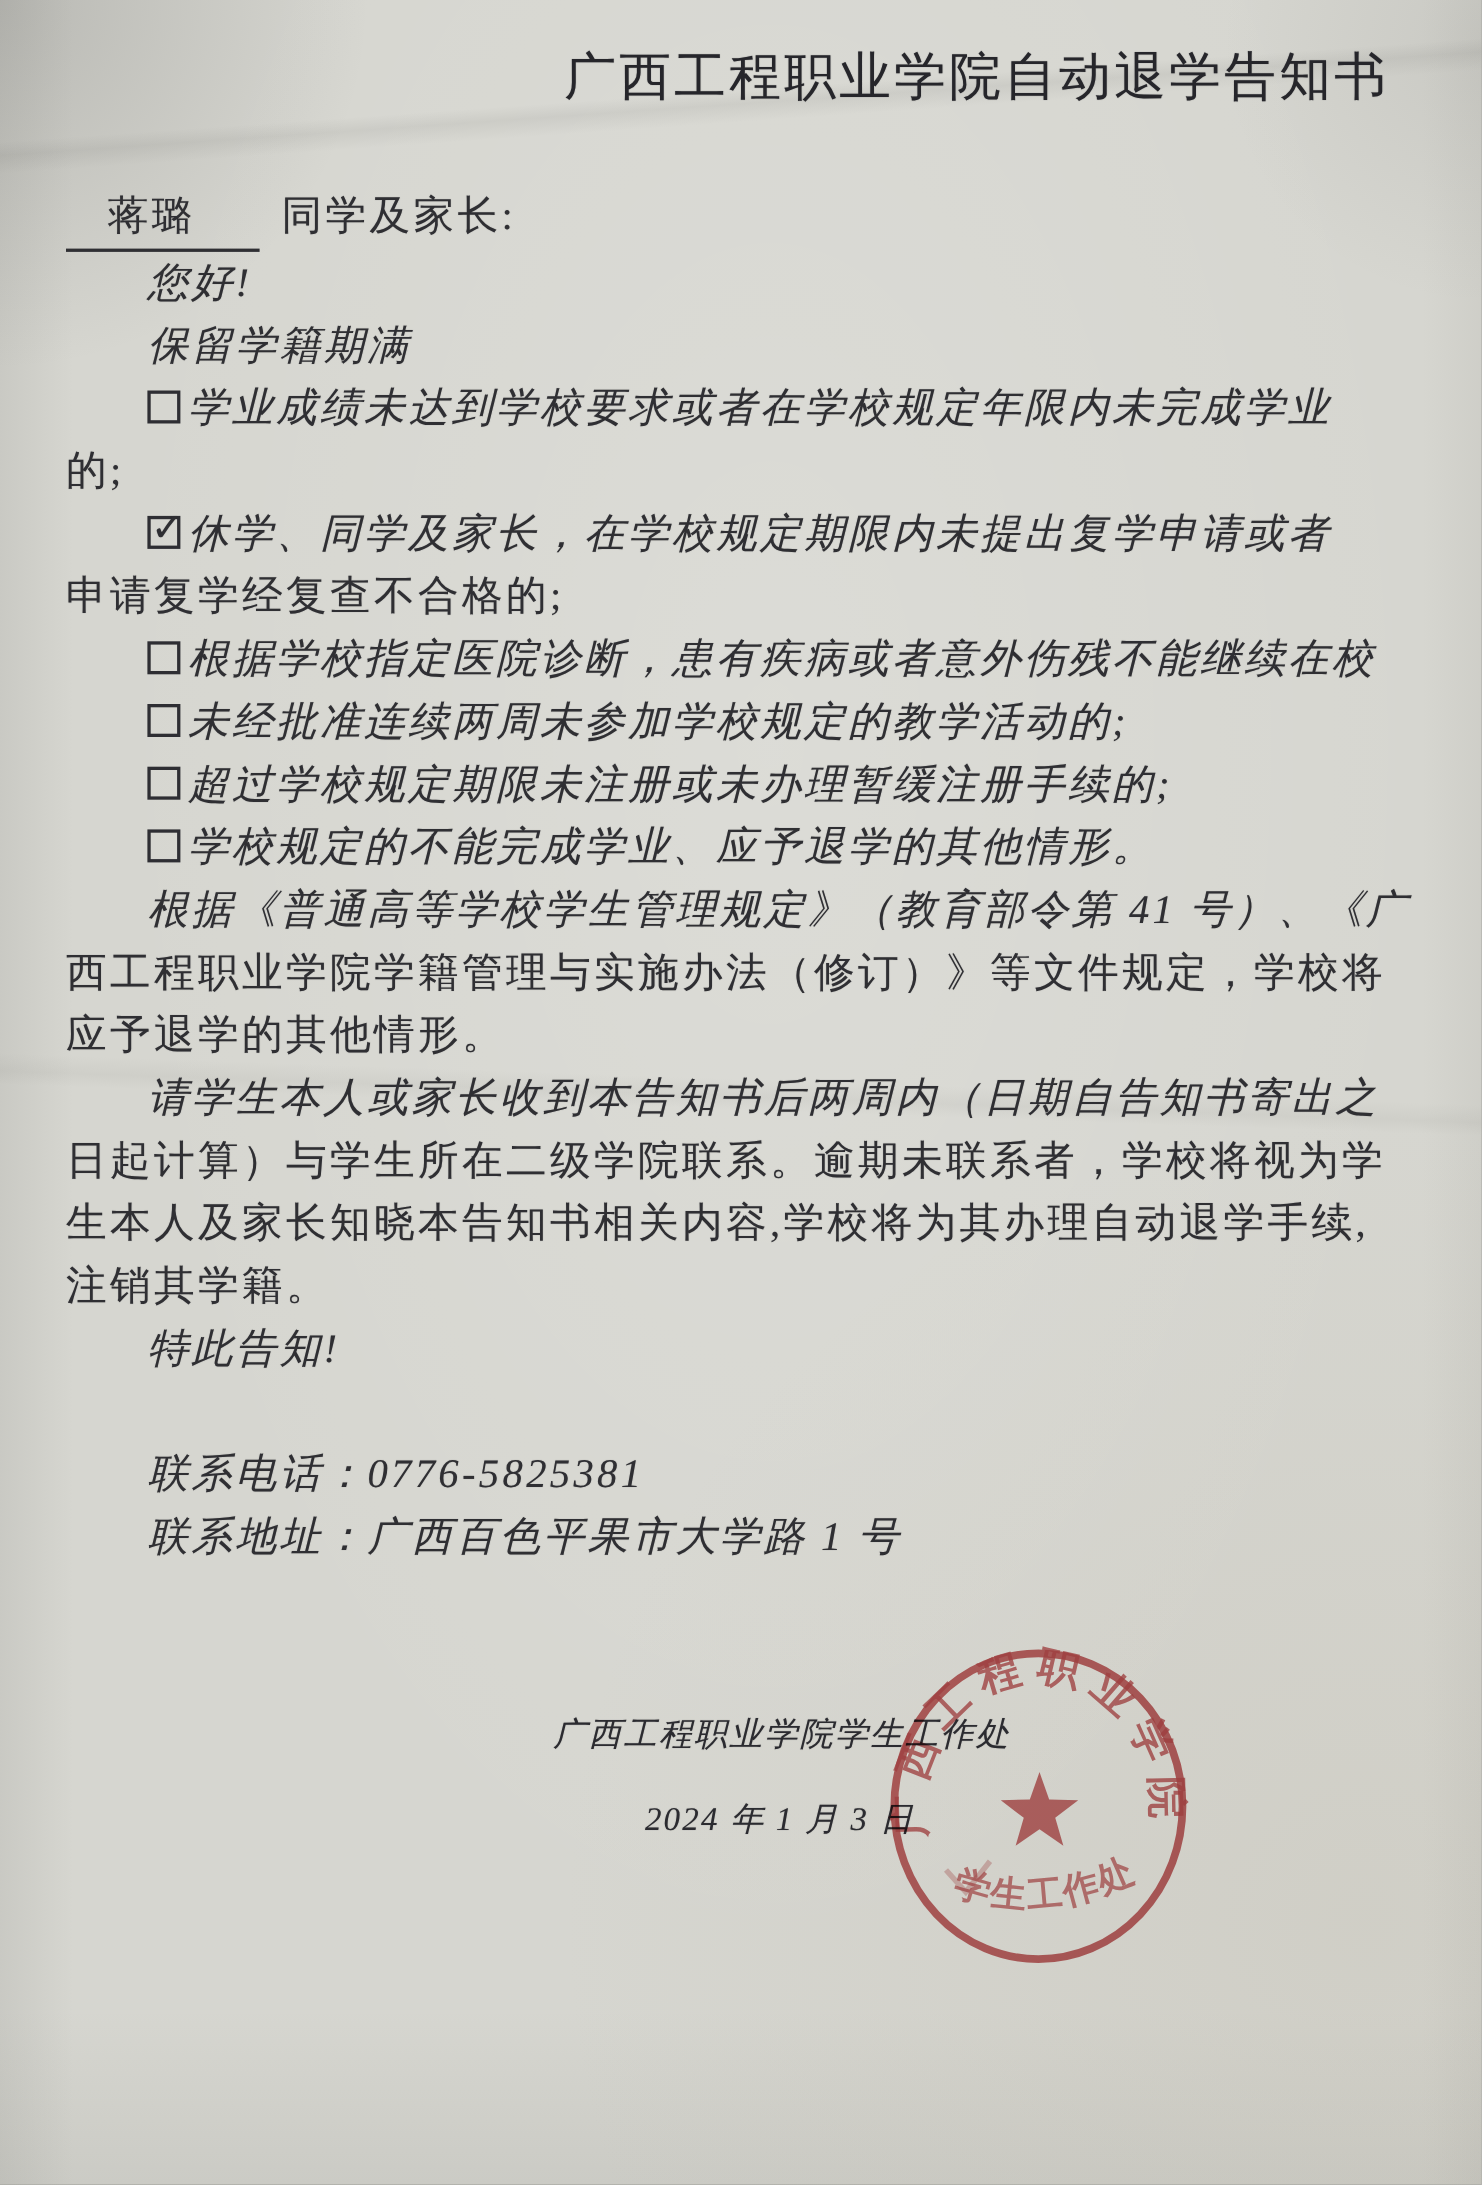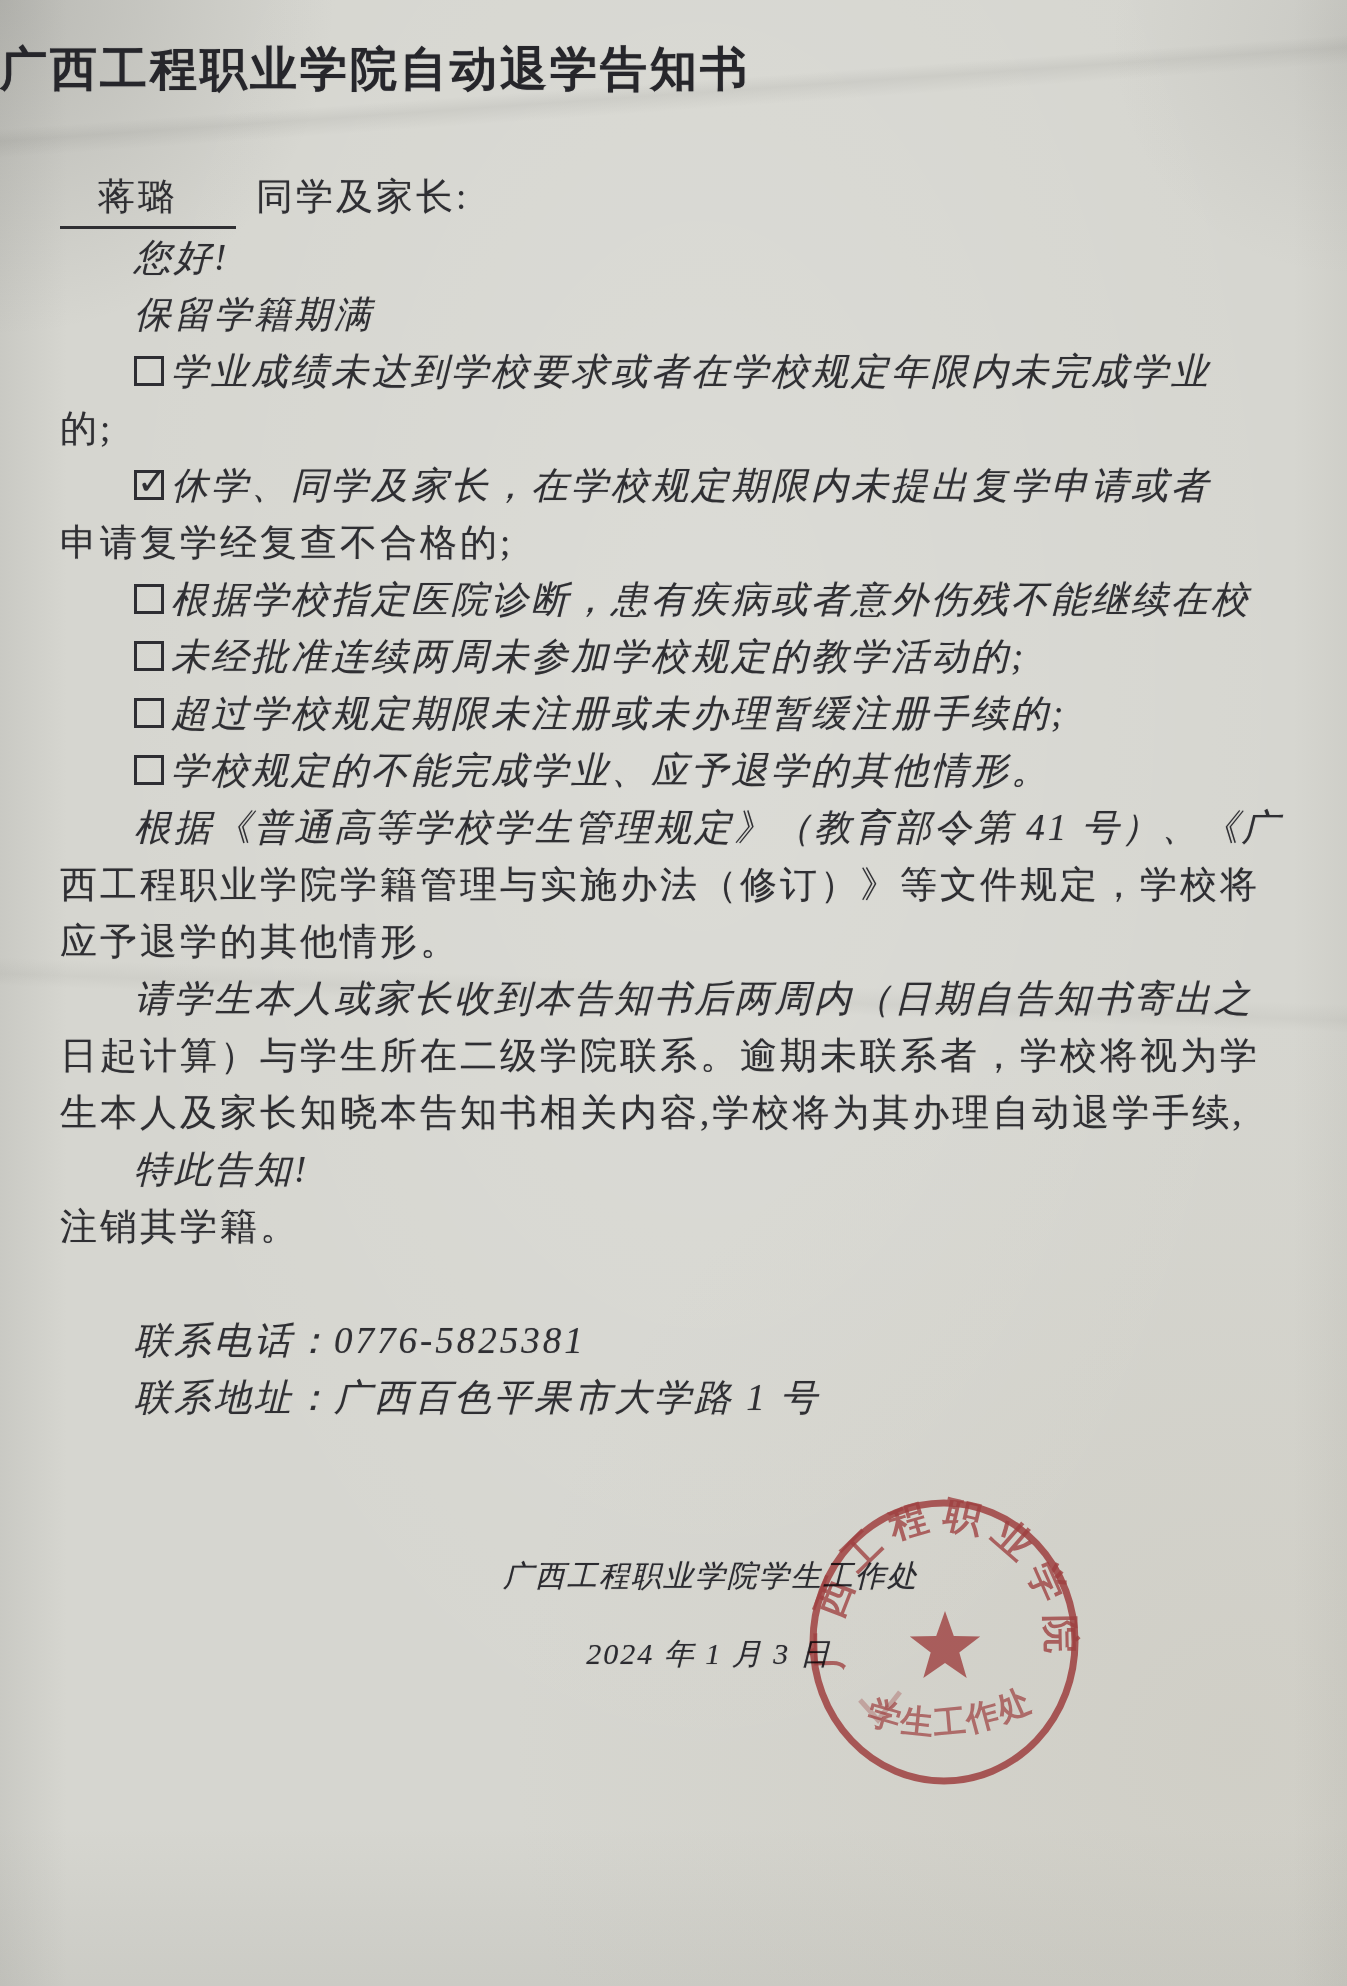--- a/index.html
+++ b/index.html
@@ -16,22 +16,22 @@
       linear-gradient(176deg, rgba(255,255,255,0) 6.2%, rgba(100,100,96,.10) 6.8%, rgba(255,255,255,0) 7.6%),
       linear-gradient(2deg, rgba(255,255,255,0) 49.2%, rgba(110,110,104,.07) 49.8%, rgba(255,255,255,0) 50.6%),
       radial-gradient(ellipse at 52% 34%, rgba(255,255,255,.14), rgba(255,255,255,0) 62%),
       radial-gradient(circle at 92% 88%, rgba(186,180,164,.22), rgba(186,180,164,0) 34%),
       linear-gradient(to top, rgba(105,105,98,.10), rgba(105,105,98,0) 8%);
     font-family:"Liberation Serif","DejaVu Serif",serif;
     color:#2f2f33;
   }
   .title{
     position:absolute;top:38px;left:0;right:84px;
-    margin:0;text-align:left;
-    font-size:47px;font-weight:bold;letter-spacing:3px;
+    margin:0;text-align:right;
+    font-size:47px;font-weight:normal;letter-spacing:3px;
     color:#26262b;
     text-shadow:0 0 1px rgba(38,38,43,.45);
   }
   .body-lines{
     position:absolute;top:156px;left:60px;width:1245px;
     font-size:37px;line-height:57px;letter-spacing:3px;
     text-shadow:0 0 1px rgba(47,47,51,.35);
     margin-top:12px;
   }
   .line{white-space:nowrap;min-height:57px;}
@@ -86,22 +86,22 @@
       <div class="line indent"><span class="checkbox"></span><span>根据学校指定医院诊断，患有疾病或者意外伤残不能继续在校</span></div>
       <div class="line indent"><span class="checkbox"></span><span>未经批准连续两周未参加学校规定的教学活动的;</span></div>
       <div class="line indent"><span class="checkbox"></span><span>超过学校规定期限未注册或未办理暂缓注册手续的;</span></div>
       <div class="line indent"><span class="checkbox"></span><span>学校规定的不能完成学业、应予退学的其他情形。</span></div>
       <div class="line indent"><span>根据《普通高等学校学生管理规定》（教育部令第 41 号）、《广</span></div>
       <div class="line"><span>西工程职业学院学籍管理与实施办法（修订）》等文件规定，学校将</span></div>
       <div class="line"><span>应予退学的其他情形。</span></div>
       <div class="line indent"><span>请学生本人或家长收到本告知书后两周内（日期自告知书寄出之</span></div>
       <div class="line"><span>日起计算）与学生所在二级学院联系。逾期未联系者，学校将视为学</span></div>
       <div class="line"><span>生本人及家长知晓本告知书相关内容,学校将为其办理自动退学手续,</span></div>
+      <div class="line"><span>注销其学籍。</span></div>
       <div class="line indent"><span>特此告知!</span></div>
-      <div class="line"><span>注销其学籍。</span></div>
       <div class="line"><span></span></div>
       <div class="line indent"><span>联系电话：0776-5825381</span></div>
       <div class="line indent"><span>联系地址：广西百色平果市大学路 1 号</span></div>
     </div>
 
   <div class="sig org">广西工程职业学院学生工作处</div>
   <div class="sig date">2024 年 1 月 3 日</div>
 
   <svg class="stamp" viewBox="0 0 280 296" xmlns="http://www.w3.org/2000/svg">
     <ellipse cx="140" cy="148" rx="131" ry="139" fill="none" stroke="#bf4d50" stroke-width="7" opacity="0.85"></ellipse>

